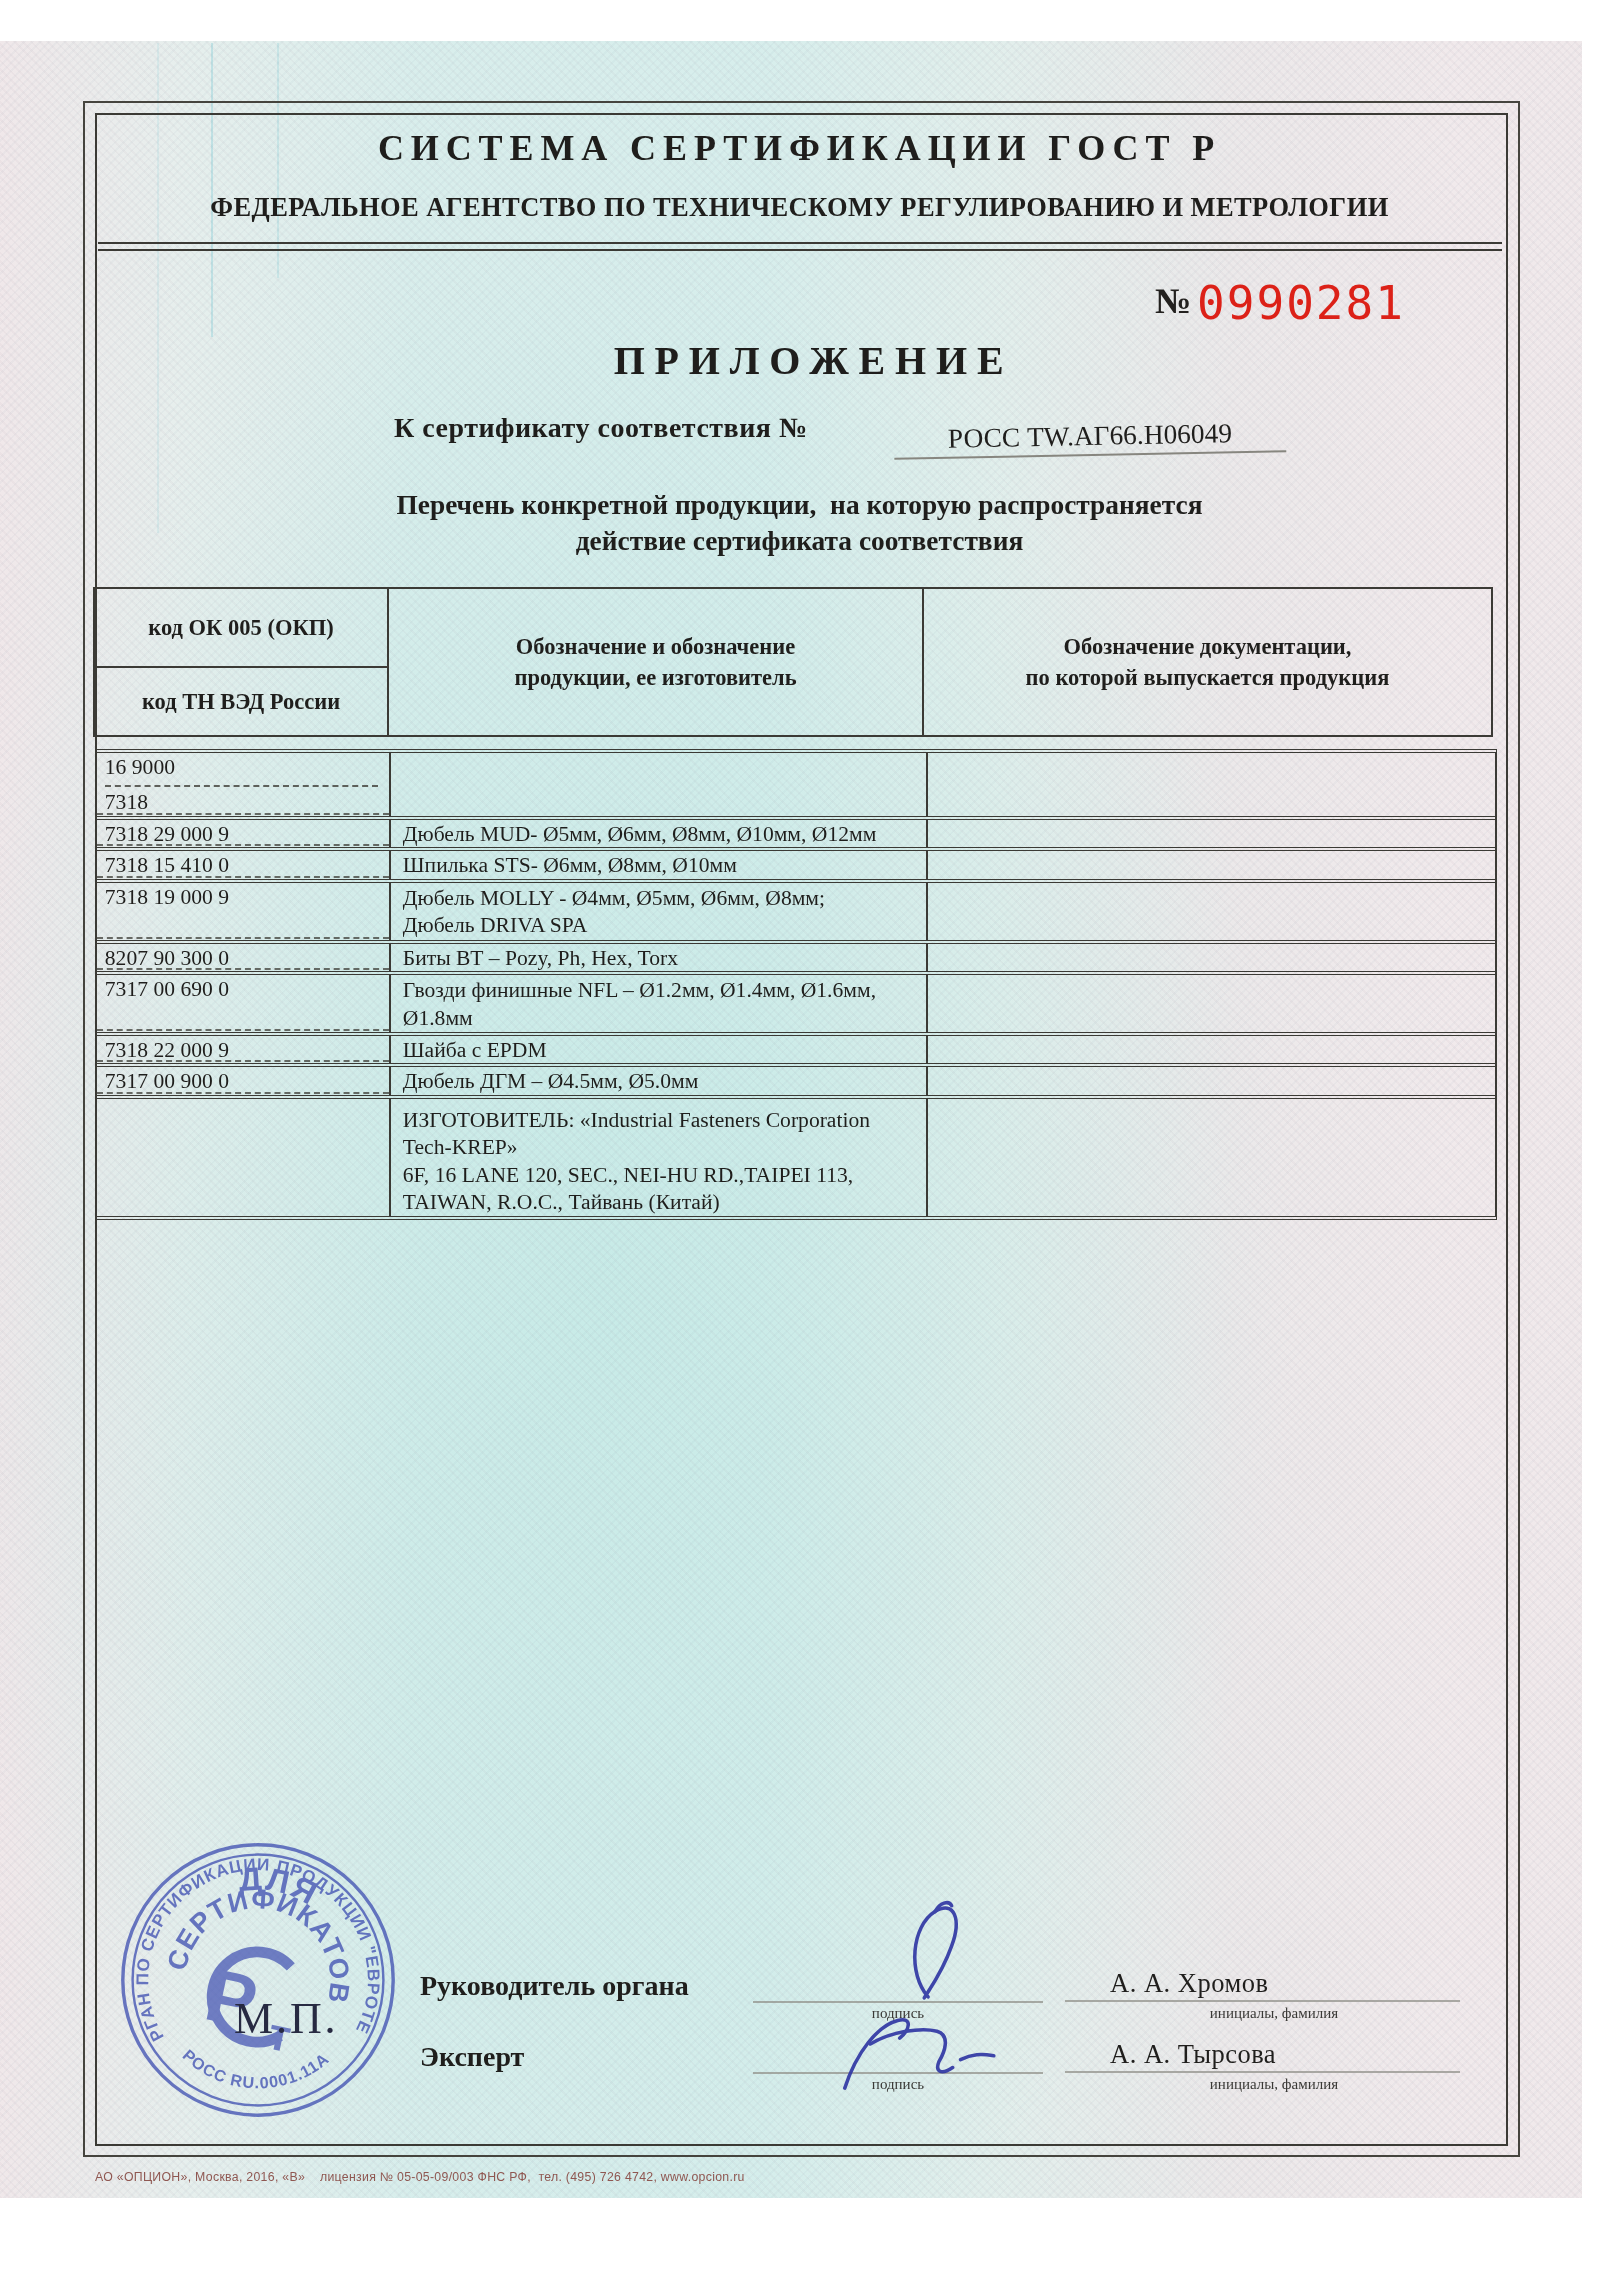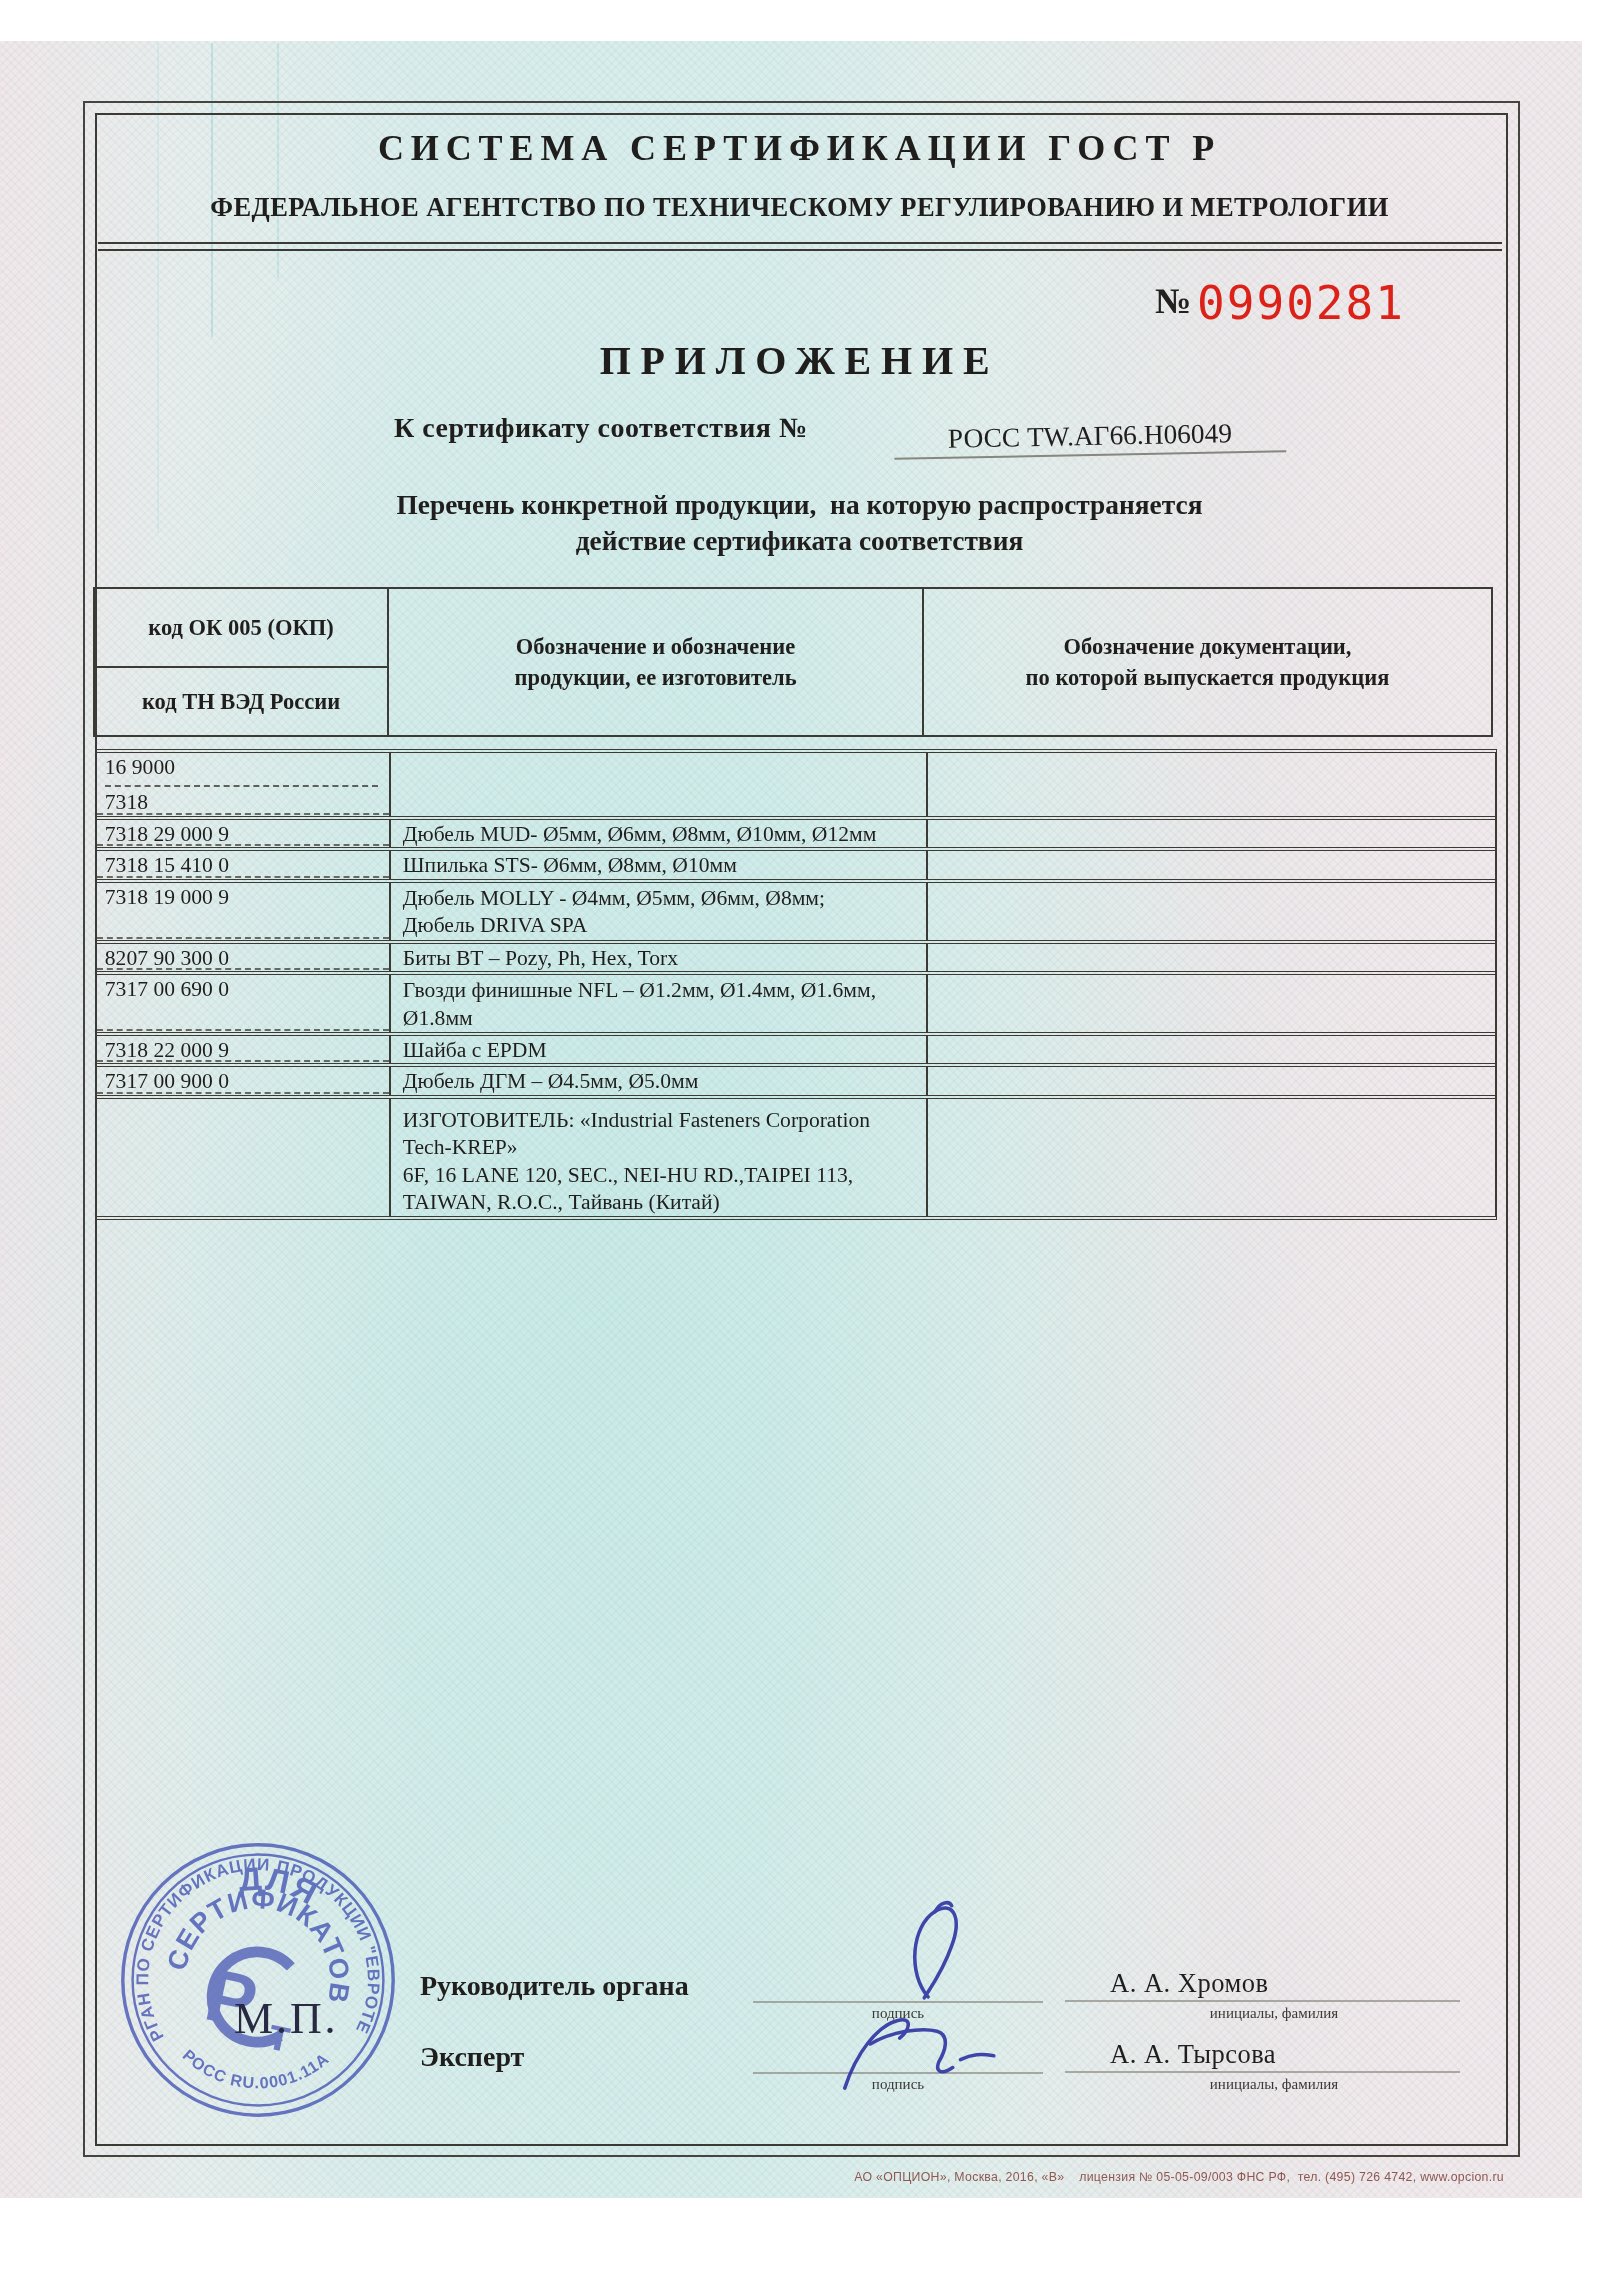--- a/index.html
+++ b/index.html
@@ -31,21 +31,21 @@
     font-size:26.5px;font-weight:bold;letter-spacing:0.4px;}
   .hdr-sep{position:absolute;left:98px;top:242px;width:1404px;height:4.9px;
     border-top:2px solid #3b3a35;border-bottom:2px solid #3b3a35;}
   
   .cert-number{position:absolute;left:1155px;top:276px;white-space:nowrap;}
   .cert-number .no{font-size:36px;font-weight:bold;color:#23211f;vertical-align:5.9px;}
   .cert-number .digits{font-family:"DejaVu Sans Mono","Liberation Mono",monospace;
     font-size:46px;color:#dc2118;letter-spacing:2px;margin-left:5.9px;}
   
   .doc-title{position:absolute;left:95px;top:337px;width:1409px;text-align:center;
-    font-size:40px;font-weight:bold;letter-spacing:9.8px;}
+    font-size:40px;font-weight:bold;letter-spacing:9.8px;padding-left:14px;}
   .to-label{position:absolute;left:394px;top:412px;font-size:28px;font-weight:bold;letter-spacing:0.5px;}
   .to-number{position:absolute;left:894px;top:421px;width:392px;text-align:center;
     font-size:27.4px;border-bottom:2px solid #87867f;transform:rotate(-1.1deg);padding-bottom:2px;}
   .subtitle1{position:absolute;left:95px;top:490px;width:1409px;text-align:center;
     font-size:27.4px;font-weight:bold;white-space:pre;}
   .subtitle2{position:absolute;left:95px;top:526px;width:1409px;text-align:center;
     font-size:27.4px;font-weight:bold;}
   
   .thead{position:absolute;left:93px;top:587px;width:1400px;height:150px;
     border:2px solid #3b3a35;display:grid;grid-template-columns:294px 535px 1fr;box-sizing:border-box;}
@@ -87,21 +87,21 @@
   .il1{left:1117px;top:2005px;width:314px;text-align:center;}
   .il2{left:1117px;top:2076px;width:314px;text-align:center;}
   .name{position:absolute;font-size:26.5px;letter-spacing:0.5px;}
   .nm1{left:1110px;top:1968px;}
   .nm2{left:1110px;top:2039px;}
   .mp-mark{position:absolute;left:234px;top:1993px;font-size:44px;letter-spacing:2.9px;
     color:#272a42;z-index:6;}
   .stamp-svg{position:absolute;left:113px;top:1835px;z-index:5;opacity:.9;}
   .sig-svg{position:absolute;left:833px;top:1887px;z-index:6;}
   
-  .imprint{position:absolute;left:95px;top:2170px;width:1409px;text-align:right;
+  .imprint{position:absolute;left:95px;top:2170px;width:1409px;text-align:left;
     font-family:"Liberation Sans","DejaVu Sans",sans-serif;font-size:12.3px;color:#8f5751;
     letter-spacing:0.3px;white-space:pre;}
 </style>
 </head>
 <body>
 
 <div class="paper"></div>
 <div class="scan-streak streak-c"></div>
 <div class="scan-streak streak-a"></div>
 <div class="scan-streak streak-b"></div>

